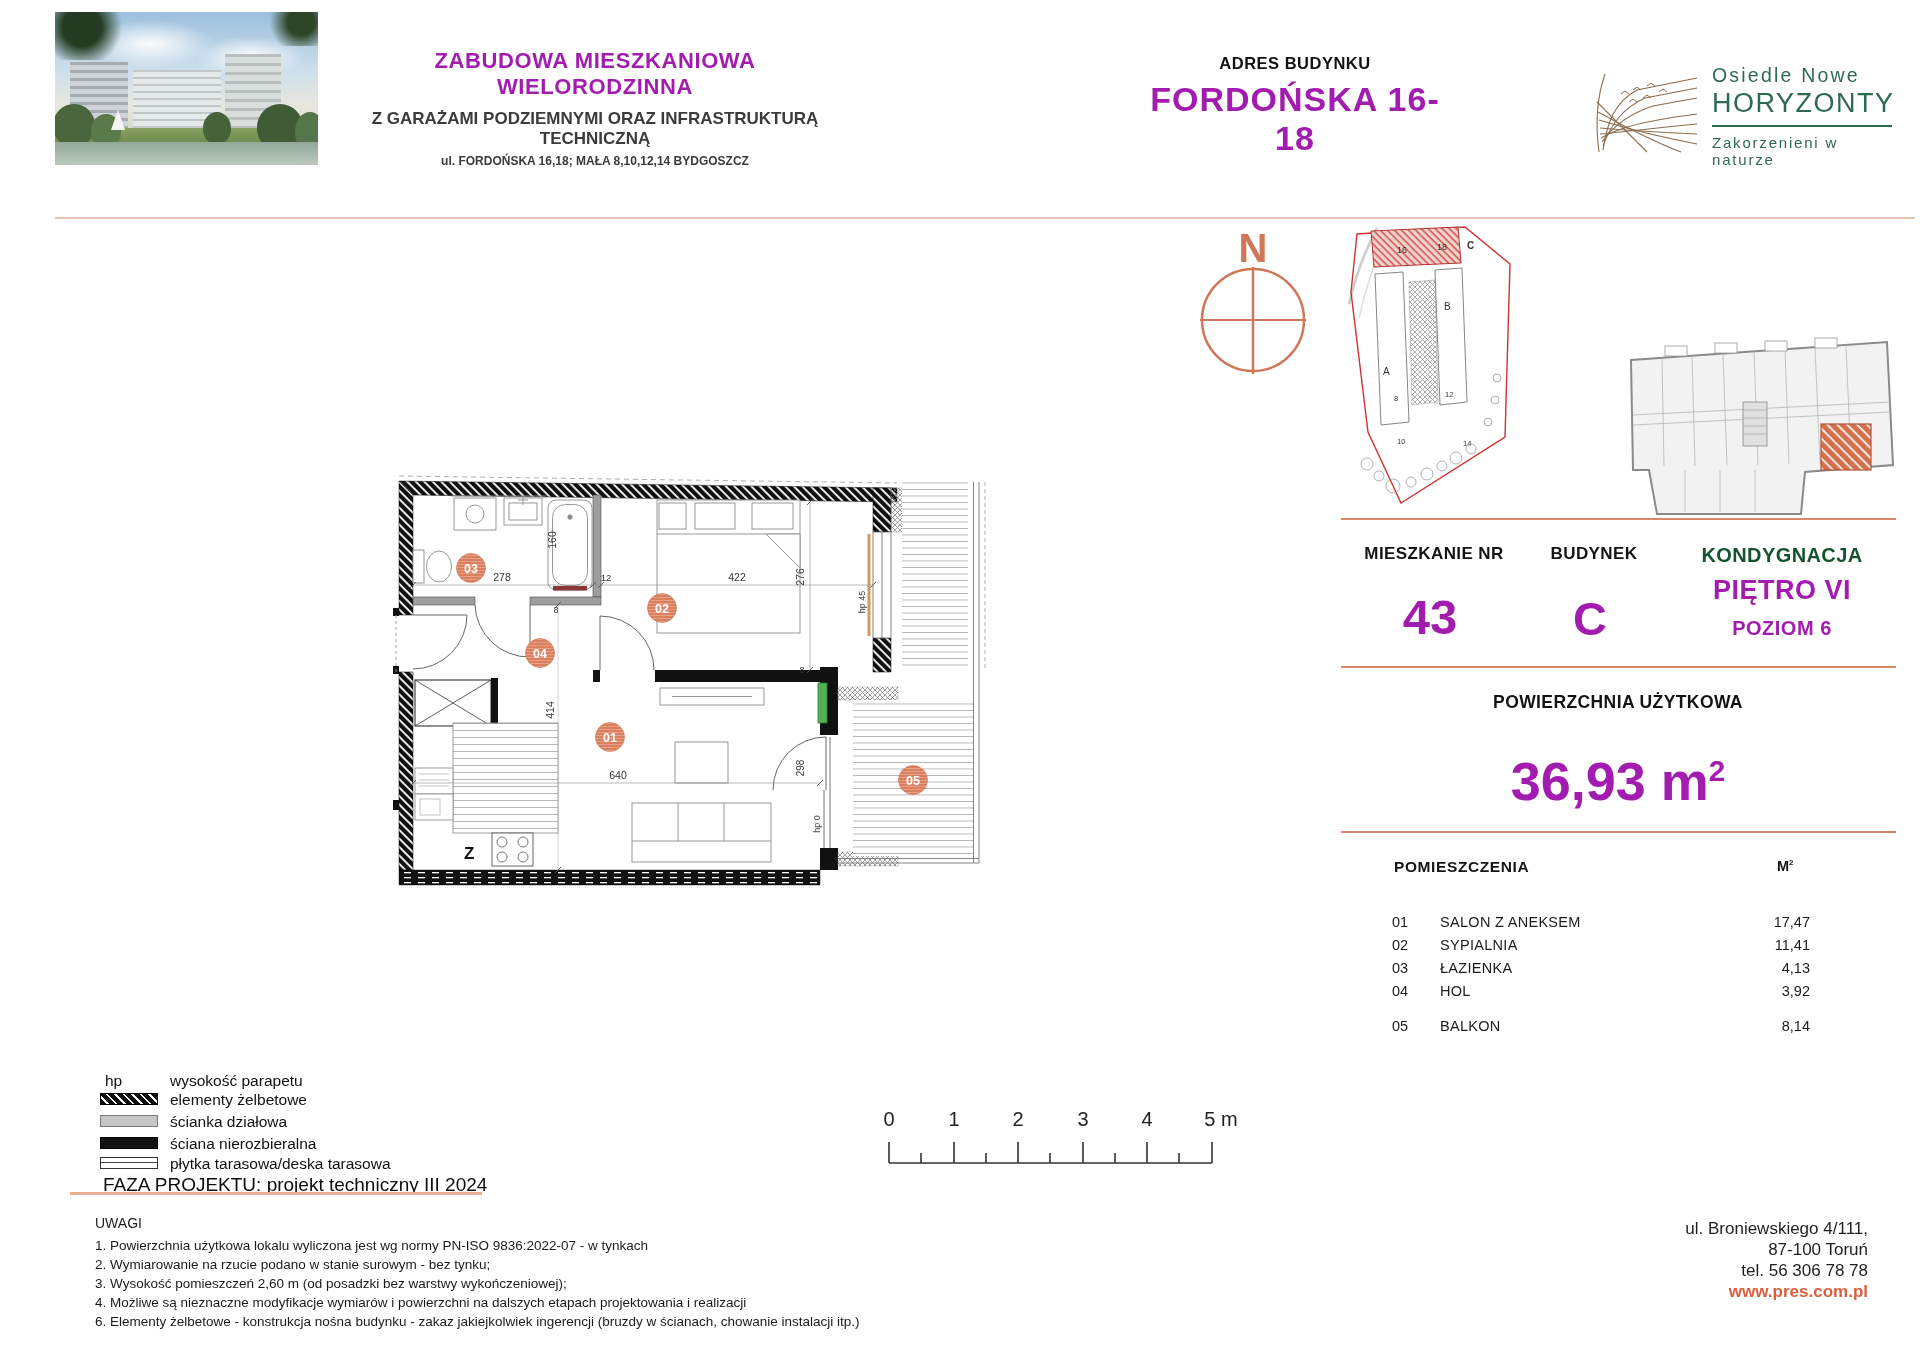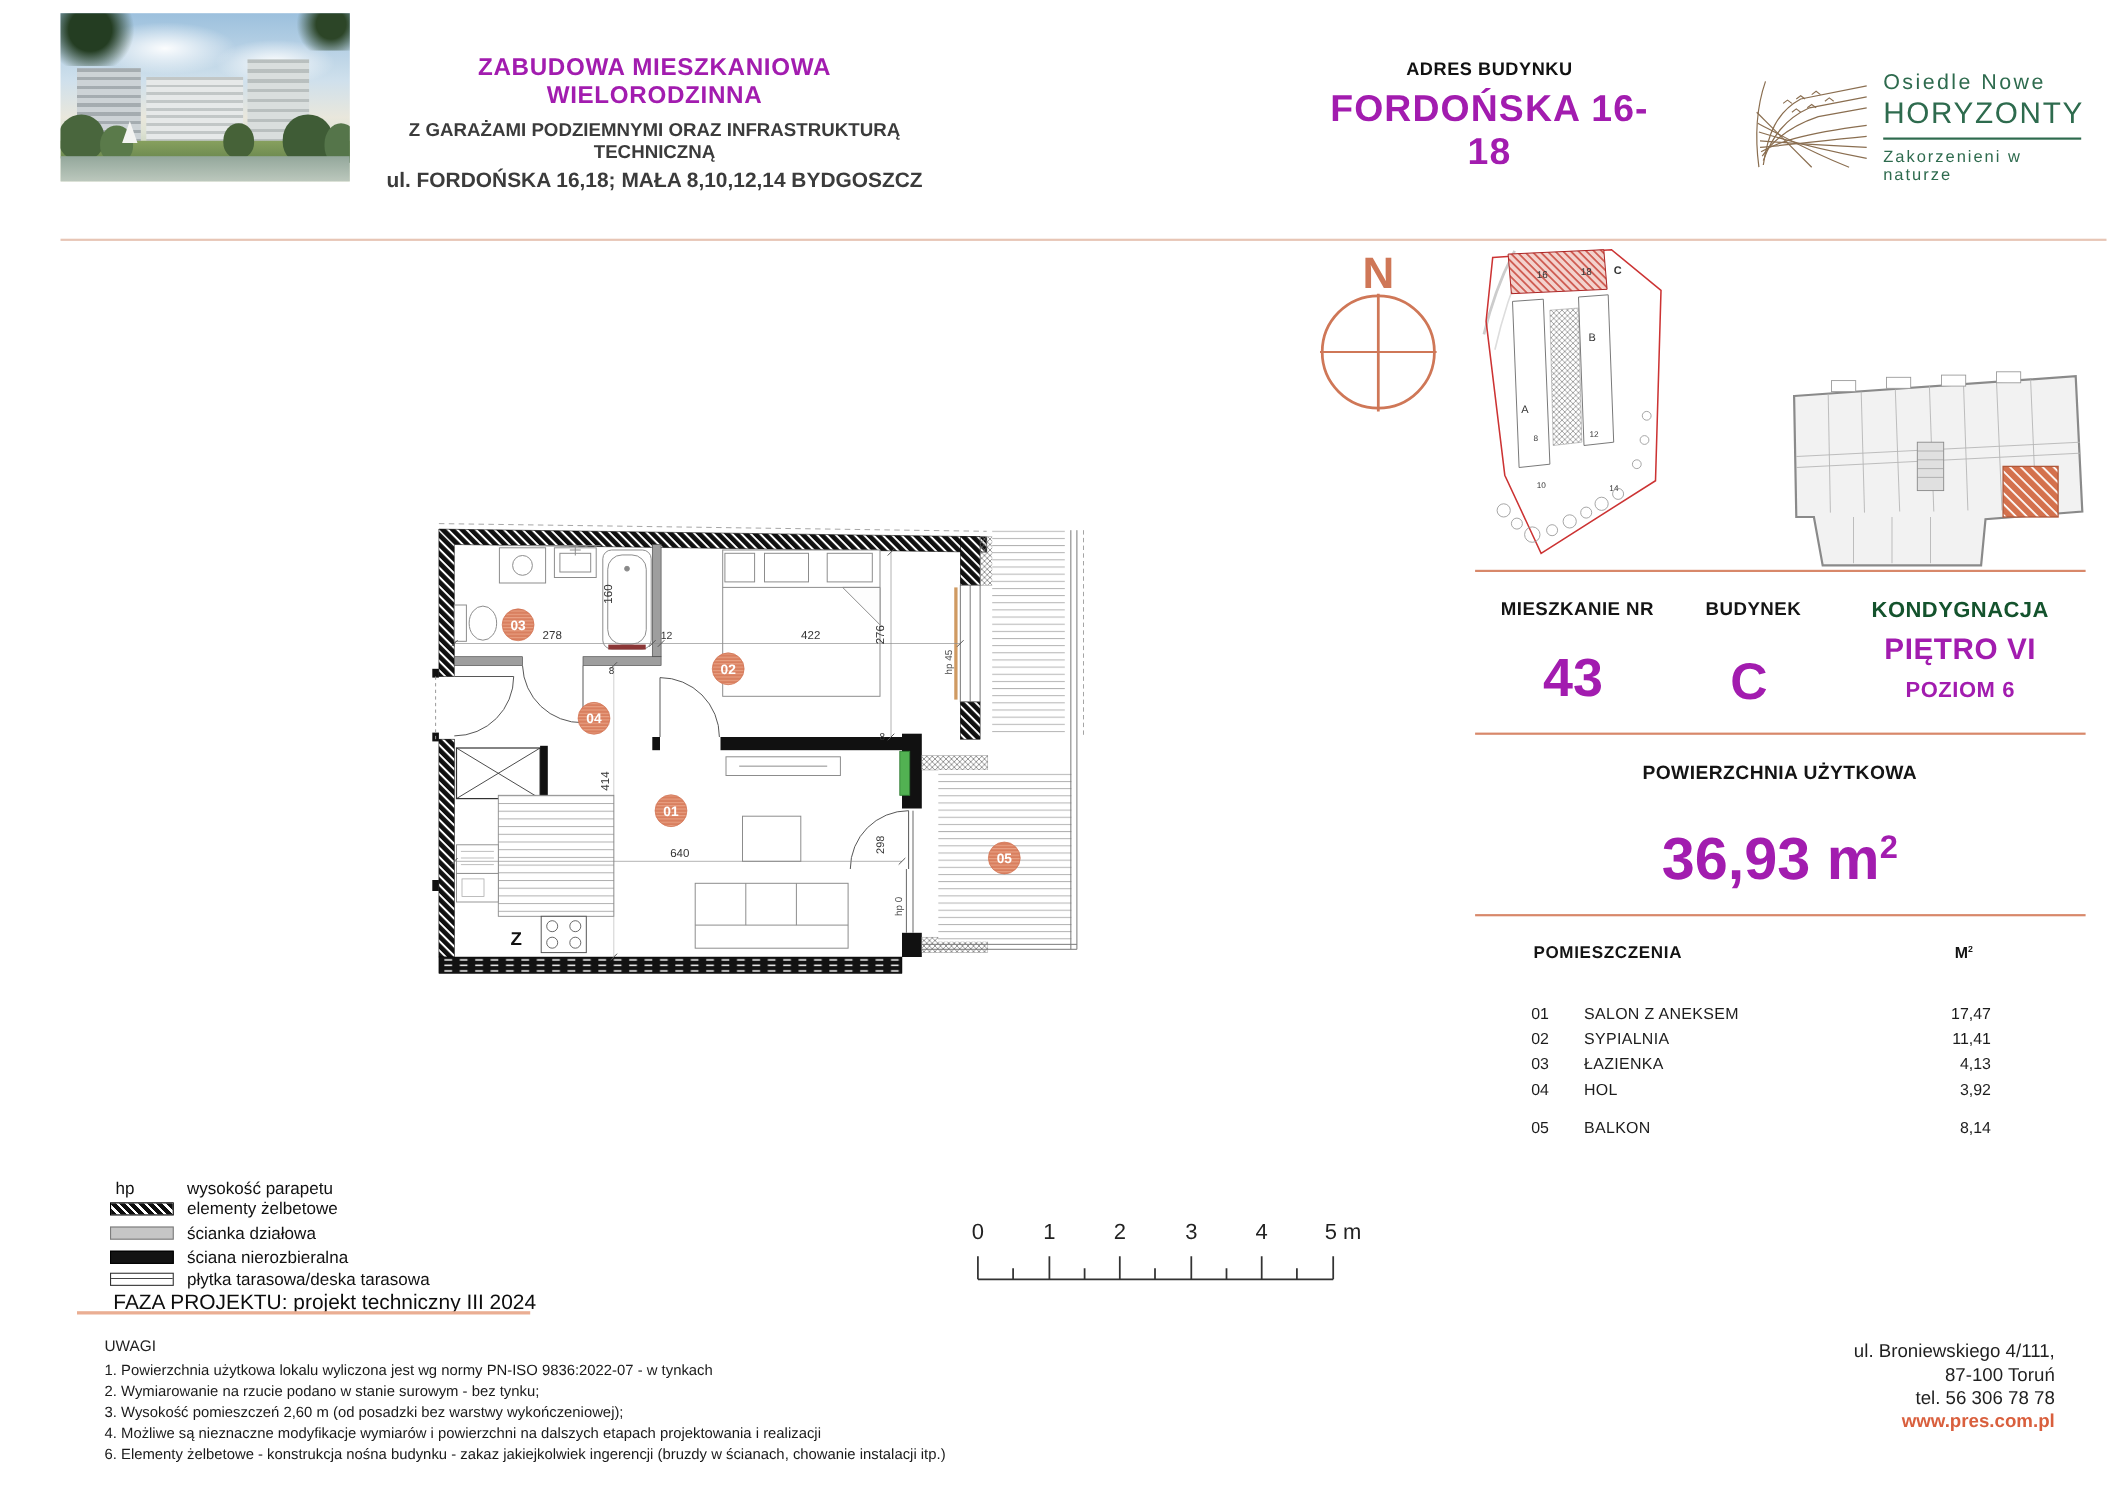--- a/index.html
+++ b/index.html
@@ -50,24 +50,24 @@
     <div class="tree" style="left:240px;top:100px;width:30px;height:38px;background:#55754a;"></div>
     <div class="water"></div>
     <div class="abs" style="left:56px;top:98px;width:0;height:0;border-left:7px solid transparent;border-right:7px solid transparent;border-bottom:20px solid #f4f4f2;"></div>
     <div class="abs" style="left:-18px;top:-18px;width:90px;height:66px;background:radial-gradient(circle,#243d22 35%,rgba(36,61,34,0) 72%);"></div>
     <div class="abs" style="left:208px;top:-14px;width:76px;height:48px;background:radial-gradient(circle,#2c4527 30%,rgba(44,69,39,0) 70%);"></div>
   </div>
 
   <div class="abs ctr" style="left:340px;top:48px;width:510px;">
     <div class="accent bold" style="font-size:22px;letter-spacing:.6px;margin-bottom:9px;">ZABUDOWA MIESZKANIOWA WIELORODZINNA</div>
     <div class="bold" style="font-size:17px;color:#3b3b3b;margin-bottom:5px;">Z GARAŻAMI PODZIEMNYMI ORAZ INFRASTRUKTURĄ TECHNICZNĄ</div>
-    <div class="bold" style="font-size:19px;color:#3b3b3b;">ul. FORDOŃSKA 16,18; MAŁA 8,10,12,14 BYDGOSZCZ</div>
-  </div>
-
-  <div class="abs ctr" style="left:1204px;top:54px;width:300px;">
+    <div class="bold" style="font-size:12px;color:#3b3b3b;">ul. FORDOŃSKA 16,18; MAŁA 8,10,12,14 BYDGOSZCZ</div>
+  </div>
+
+  <div class="abs ctr" style="left:1145px;top:54px;width:300px;">
     <div class="bold" style="font-size:16.5px;color:#111;letter-spacing:.5px;margin-bottom:7px;">ADRES BUDYNKU</div>
     <div class="accent bold" style="font-size:34px;letter-spacing:1px;">FORDOŃSKA 16-18</div>
   </div>
 
   <svg class="abs" style="left:1585px;top:62px;" width="120" height="96" viewBox="0 0 120 96">
     <g fill="none" stroke="#8a6e50" stroke-width="1.1">
       <path d="M14,90 C10,60 12,35 20,12"></path>
       <path d="M18,88 C22,60 30,40 52,28 L112,16"></path>
       <path d="M18,84 C26,62 38,46 60,36 L112,26"></path>
       <path d="M17,80 C28,64 44,52 68,44 L112,36"></path>

